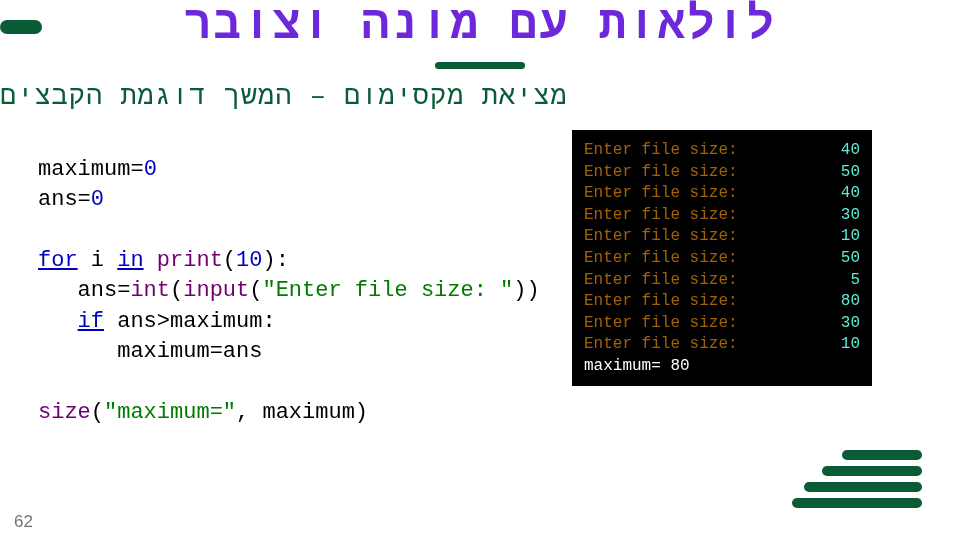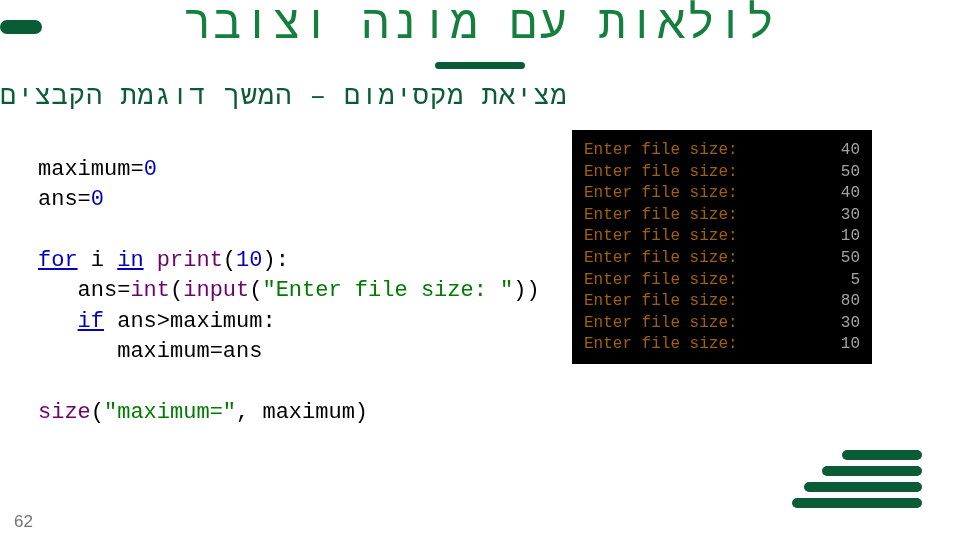--- a/index.html
+++ b/index.html
@@ -8,22 +8,22 @@
 
   
   .accent-top {
     position: absolute; top: 20px; left: 0; width: 42px; height: 14px;
     background: #0a5c36; border-radius: 7px;
   }
 
   
   .title {
     position: absolute; top: 0; left: 0; right: 0;
-    text-align: center; font-size: 46px; font-weight: 400;
-    letter-spacing: 2px; color: #15803d;
+    text-align: center; font-size: 46px; font-weight: 700;
+    letter-spacing: 2px; color: #6d28d9;
     font-family: "Courier New", monospace;
   }
   .title-underline {
     position: absolute; top: 62px; left: 50%; transform: translateX(-50%);
     width: 90px; height: 7px; background: #0a5c36; border-radius: 4px;
   }
 
   
   .subtitle {
     position: absolute; top: 82px; left: 0; right: 38px;
@@ -45,21 +45,21 @@
 
   
   .console {
     position: absolute; top: 130px; right: 88px; width: 300px;
     background: #000; padding: 10px 12px 8px 12px;
     font-family: "Courier New", monospace; font-size: 16px; line-height: 1.35;
     color: #fff;
   }
   .console .row { display: flex; justify-content: space-between; }
   .console .prompt { color: #a16207; }
-  .console .val { color: #a3a3a3; padding-left: 8px; }
+  .console .val { color: #5eead4; padding-left: 8px; }
   .console .result { color: #fff; }
 
   
   .scribble {
     position: absolute; bottom: 32px; right: 38px;
     display: flex; flex-direction: column; gap: 6px; align-items: flex-end;
   }
   .scribble .line {
     height: 10px; background: #0a5c36; border-radius: 5px;
   }
@@ -130,20 +130,21 @@
         <span class="val">80</span>
       </div>
     <div class="row">
         <span class="prompt">Enter file size:</span>
         <span class="val">30</span>
       </div>
     <div class="row">
         <span class="prompt">Enter file size:</span>
         <span class="val">10</span>
       </div>
+    <div class="result"><span>maximum=</span><span> 80</span></div>
   </div>
 
   <div class="scribble">
     <div class="line l1"></div>
     <div class="line l2"></div>
     <div class="line l3"></div>
     <div class="line l4"></div>
   </div>
 
   <div class="pagenum">62</div>

